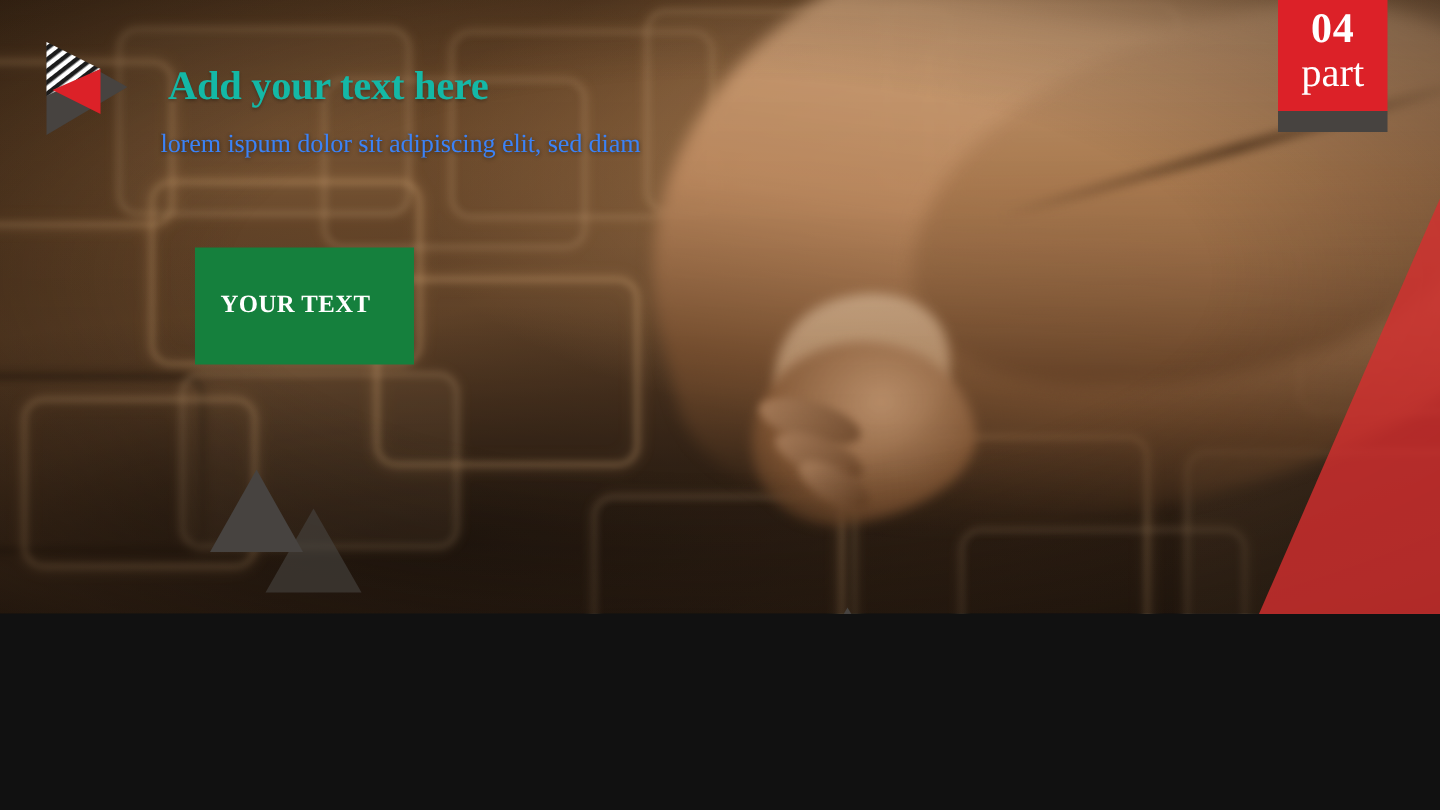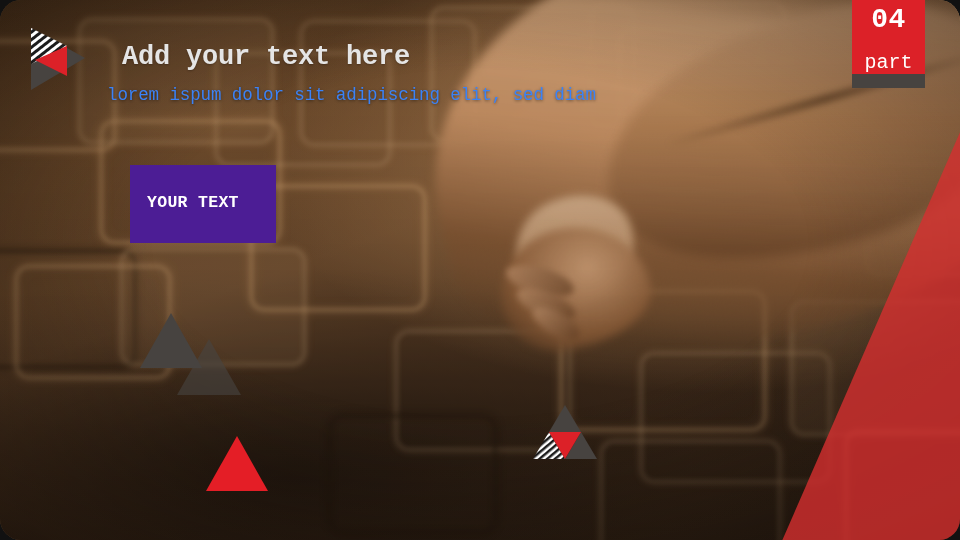--- a/index.html
+++ b/index.html
@@ -4,25 +4,24 @@
 <title>Presentation Slide</title>
 <style>
   html, body {
     margin: 0;
     padding: 0;
     background: #111;
   }
   #slide {
     position: relative;
     width: 960px;
-    height: 540px;
+    height: 409px;
     overflow: hidden;
-    font-family: Liberation Mono, monospace;
+    font-family: Liberation Serif, serif;
     background: #2b2118;
-    border-radius: 21px;
   }
 
   
   .bg-layer { position: absolute; inset: 0; }
 
   .bg-base {
     background:
       radial-gradient(ellipse 60% 55% at 74% 30%, rgba(224,178,128,0.95) 0%, rgba(186,137,88,0.55) 45%, rgba(60,42,27,0.0) 78%),
       radial-gradient(ellipse 45% 40% at 20% 22%, rgba(150,106,64,0.55) 0%, rgba(70,48,30,0.0) 72%),
       radial-gradient(ellipse 70% 45% at 30% 88%, rgba(40,28,18,0.95) 0%, rgba(55,38,24,0.3) 60%, rgba(60,42,27,0.0) 85%),
@@ -123,50 +122,50 @@
     height: 74px;
     color: #ffffff;
     text-align: center;
     padding-top: 4px;
     box-sizing: border-box;
   }
   .part-badge .num {
     font-size: 28px; font-weight: bold; line-height: 32px; letter-spacing: .5px;
   }
   .part-badge .lbl {
-    font-size: 20px; font-weight: normal; line-height: 24px; margin-top: 15px;
+    font-size: 27px; font-weight: normal; line-height: 24px;
   }
   .part-badge .foot {
     background: #474340;
     height: 14px;
   }
 
   .headline {
     position: absolute;
-    left: 122px; top: 42px;
-    color: #e5e5e5;
+    left: 112px; top: 42px;
+    color: #14b8a6;
     font-size: 27px;
     font-weight: bold;
     letter-spacing: -0.2px;
     text-shadow: 0 1px 2px rgba(0,0,0,.25);
   }
   .subline {
     position: absolute;
     left: 107px; top: 85px;
     color: #3b82f6;
     font-size: 17.5px;
     letter-spacing: -0.1px;
     text-shadow: 0 1px 3px rgba(0,0,0,.45);
   }
 
   .gray-card {
     position: absolute;
     left: 130px; top: 165px;
     width: 146px; height: 78px;
-    background: #4c1d95;
+    background: #15803d;
   }
   .gray-card .gc-text {
     position: absolute;
     left: 17px; top: 28px;
     color: #ffffff;
     font-size: 16.5px;
     font-weight: bold;
     letter-spacing: .3px;
   }
 

